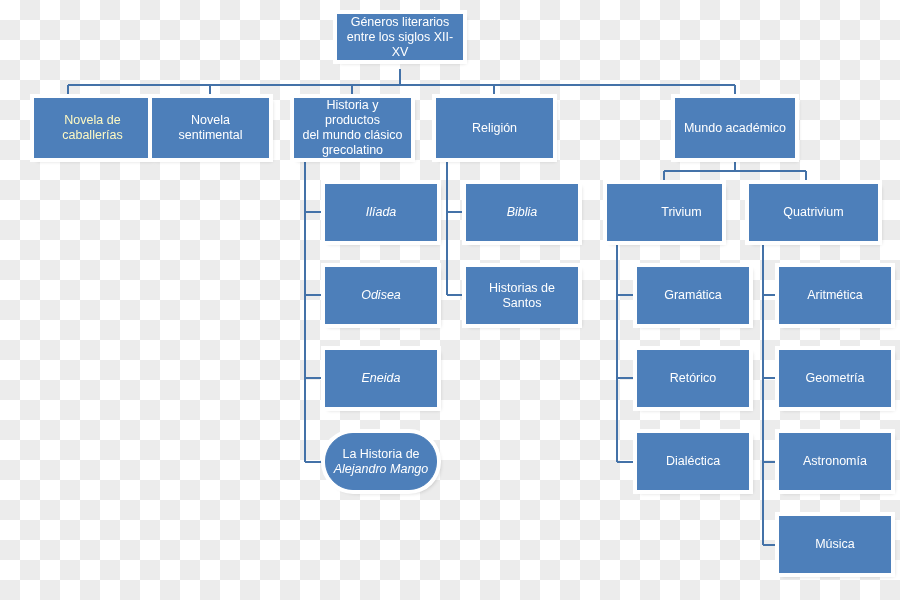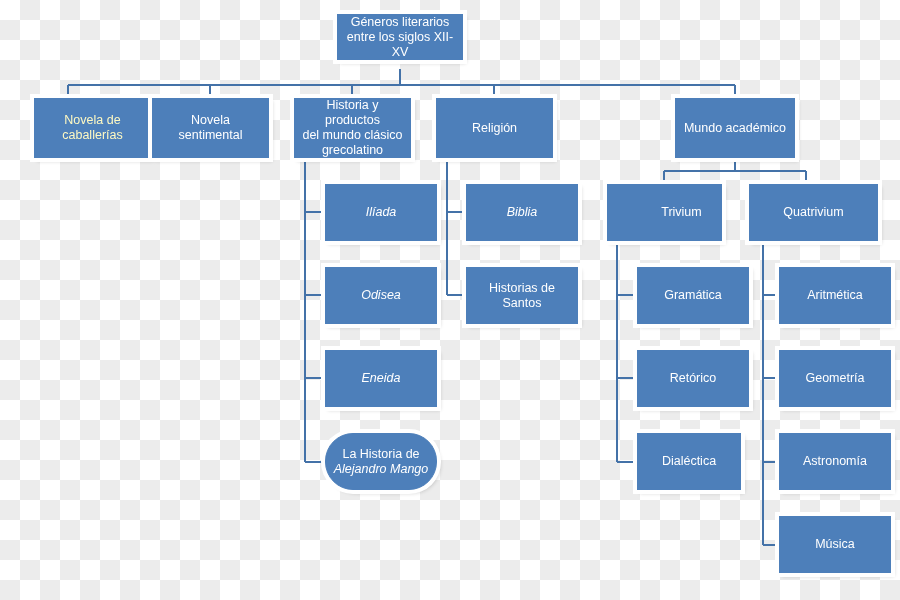--- a/index.html
+++ b/index.html
@@ -152,21 +152,21 @@
       </div>
       <div class="node" style="left: 749px; top: 184px; width: 129px; height: 57px; background-color: rgb(77, 127, 186); border-color: rgb(77, 127, 186); color: rgb(255, 255, 255);">
         <span class="txt">Quatrivium</span>
       </div>
       <div class="node" style="left: 637px; top: 267px; width: 112px; height: 57px; background-color: rgb(77, 127, 186); border-color: rgb(77, 127, 186); color: rgb(255, 255, 255);">
         <span class="txt">Gramática</span>
       </div>
       <div class="node" style="left: 637px; top: 350px; width: 112px; height: 57px; background-color: rgb(77, 127, 186); border-color: rgb(77, 127, 186); color: rgb(255, 255, 255);">
         <span class="txt">Retórico</span>
       </div>
-      <div class="node" style="left: 637px; top: 433px; width: 104px; height: 57px; background-color: rgb(77, 127, 186); border-color: rgb(77, 127, 186); color: rgb(255, 255, 255);">
+      <div class="node" style="left: 637px; top: 433px; width: 112px; height: 57px; background-color: rgb(77, 127, 186); border-color: rgb(77, 127, 186); color: rgb(255, 255, 255);">
         <span class="txt">Dialéctica</span>
       </div>
       <div class="node" style="left: 779px; top: 267px; width: 112px; height: 57px; background-color: rgb(77, 127, 186); border-color: rgb(77, 127, 186); color: rgb(255, 255, 255);">
         <span class="txt">Aritmética</span>
       </div>
       <div class="node" style="left: 779px; top: 350px; width: 112px; height: 57px; background-color: rgb(77, 127, 186); border-color: rgb(77, 127, 186); color: rgb(255, 255, 255);">
         <span class="txt">Geometría</span>
       </div>
       <div class="node" style="left: 779px; top: 433px; width: 112px; height: 57px; background-color: rgb(77, 127, 186); border-color: rgb(77, 127, 186); color: rgb(255, 255, 255);">
         <span class="txt">Astronomía</span>

